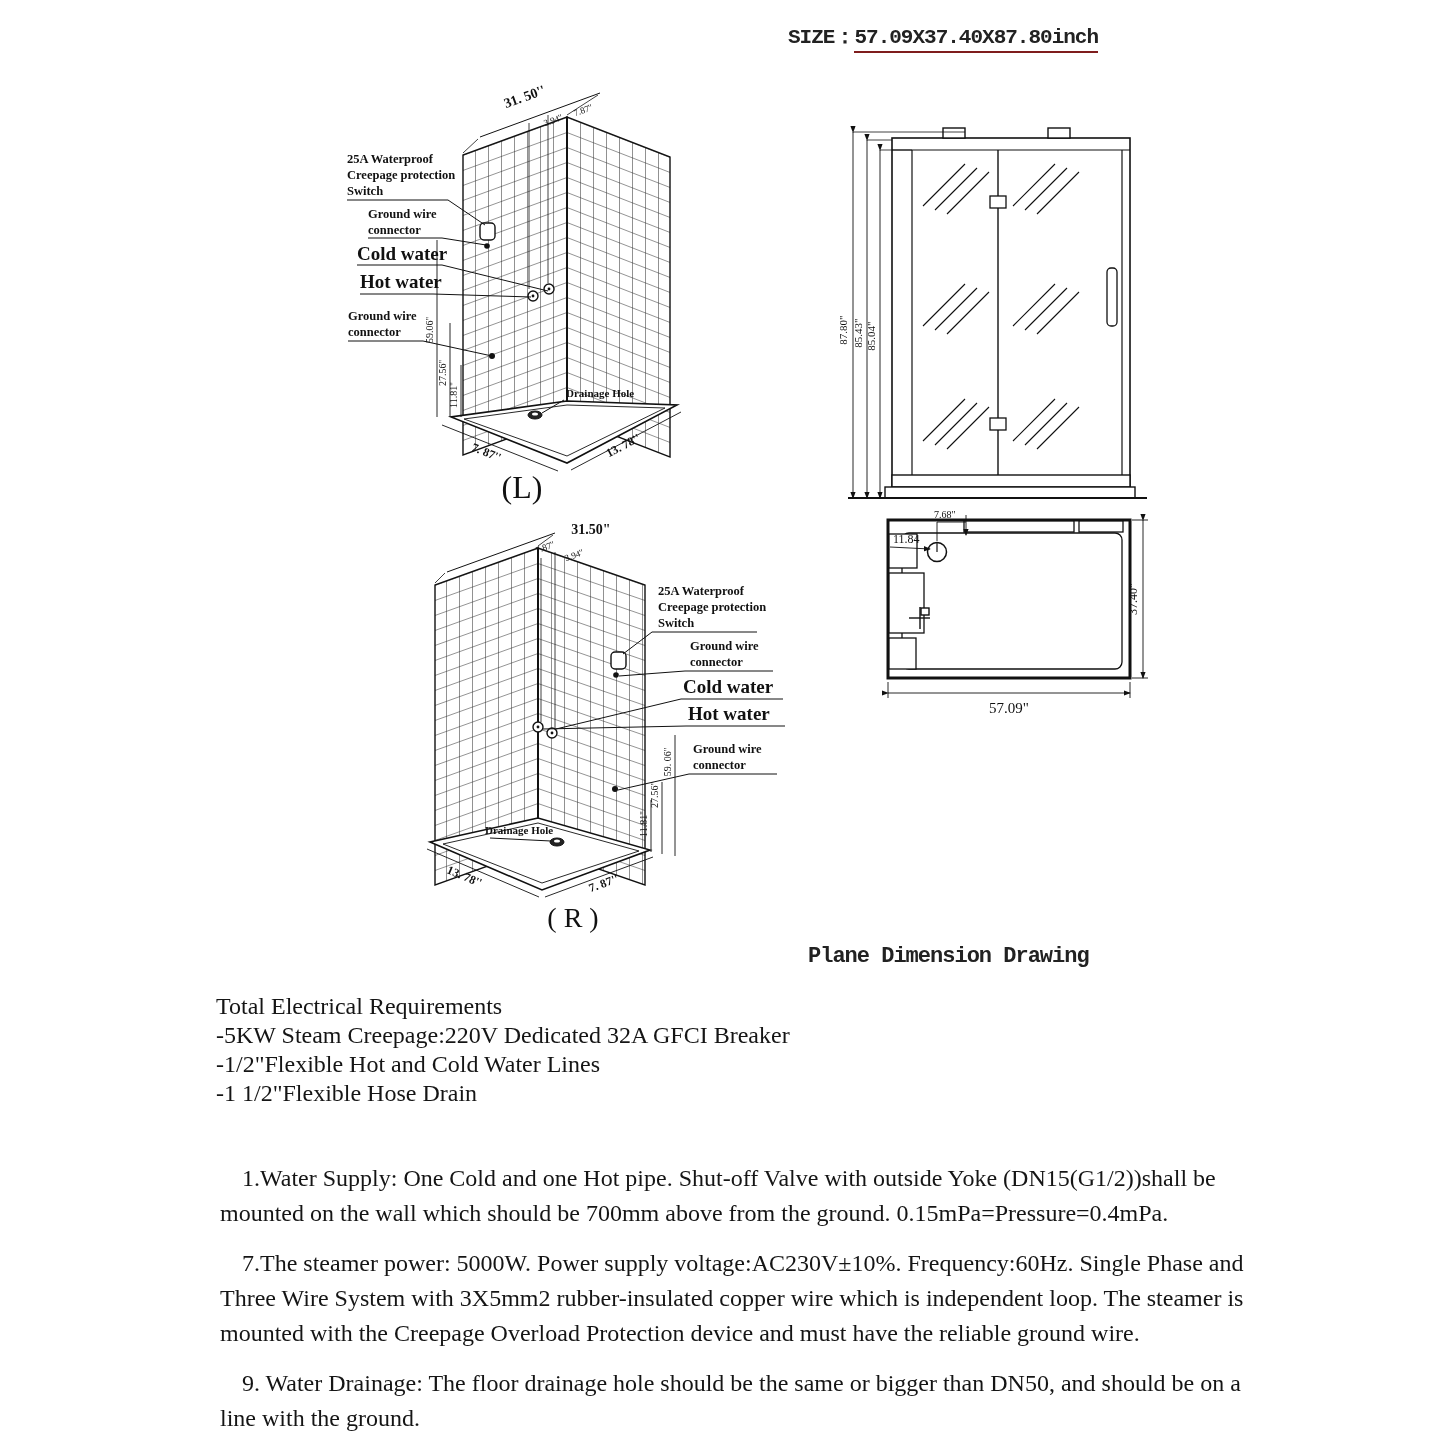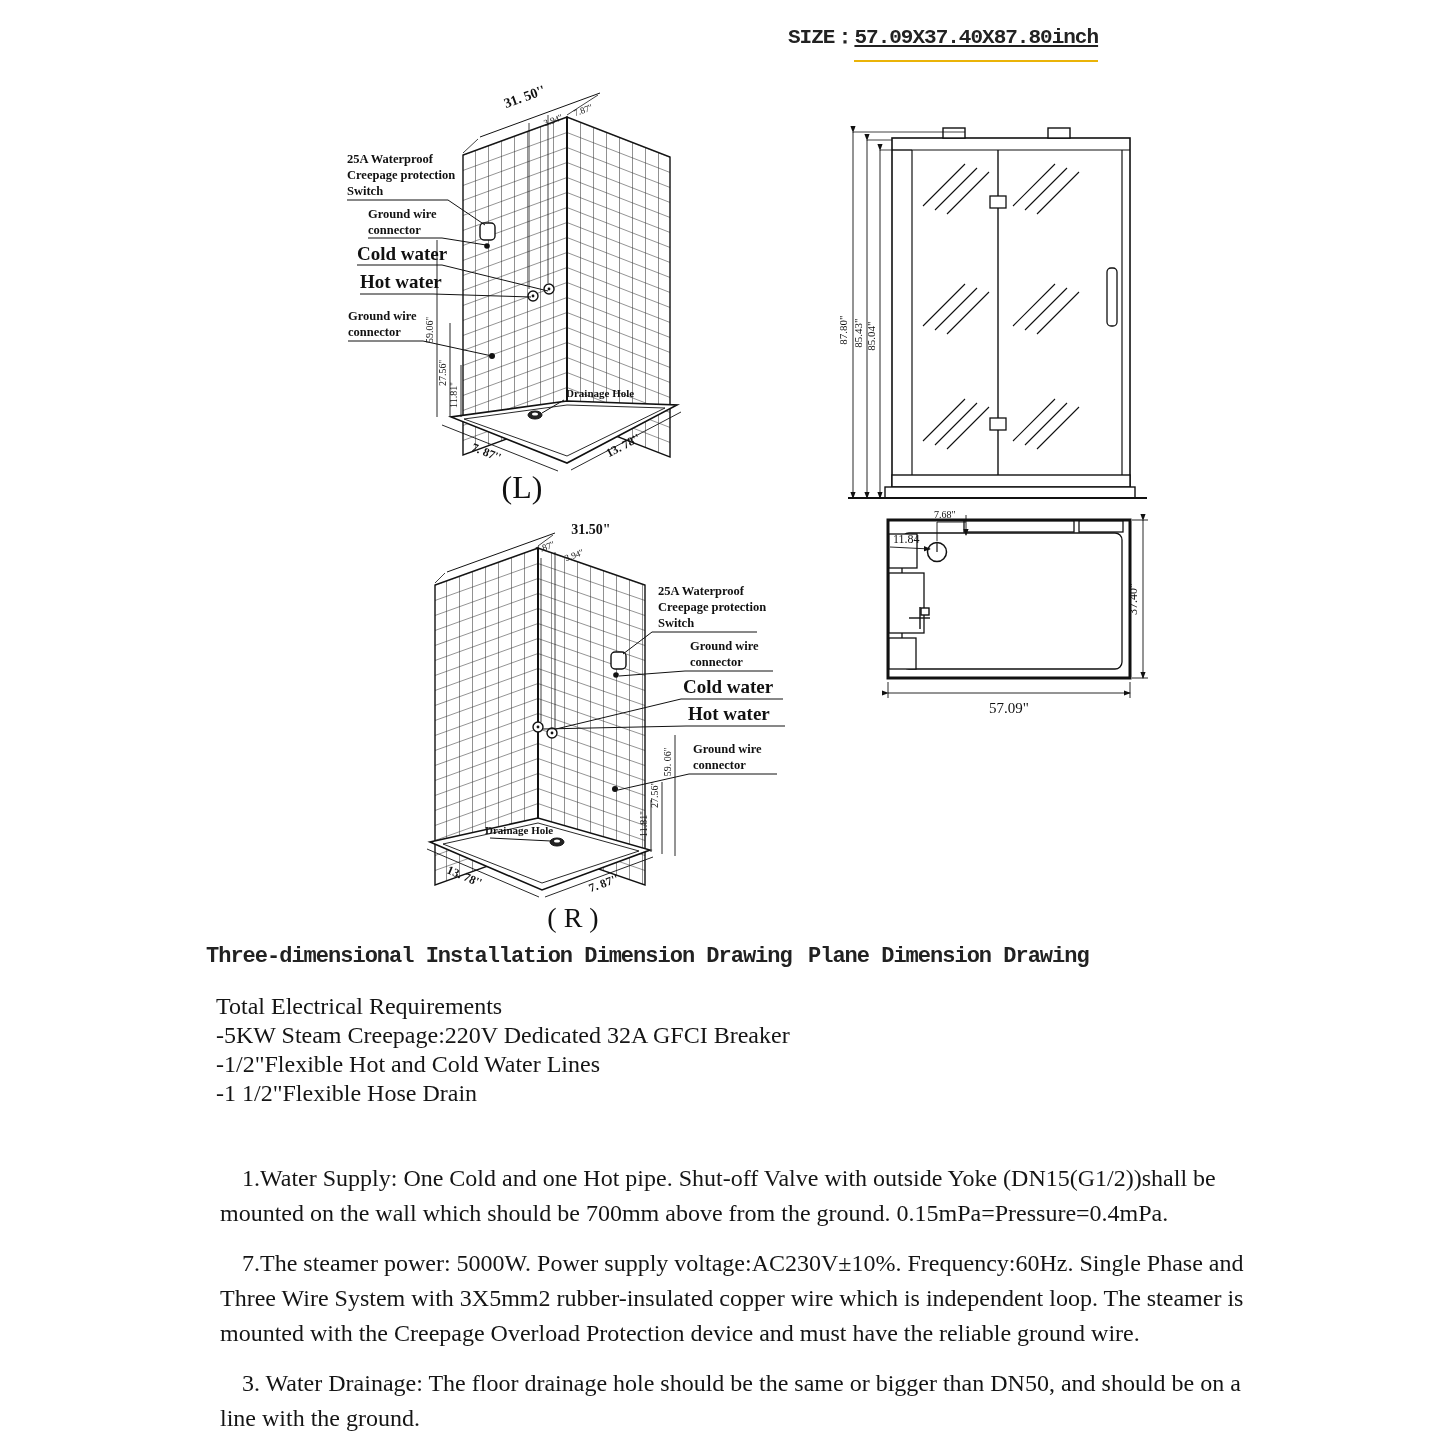--- a/index.html
+++ b/index.html
@@ -1,21 +1,21 @@
 <!DOCTYPE html>
 <html><head>
 <meta charset="utf-8">
 <style>
   html,body{margin:0;padding:0;background:#fff;}
   #page{position:relative;width:1445px;height:1445px;background:#fff;overflow:hidden;
         font-family:"Liberation Serif", serif;color:#1a1a1a;}
   .abs{position:absolute;}
   #title{left:788px;top:22px;font-family:"Liberation Mono", monospace;
          font-weight:bold;font-size:21px;letter-spacing:-1px;color:#222;white-space:nowrap;}
-  #title .uline{border-bottom:2px solid #eab308;padding-bottom:11px;text-decoration:underline;}
+  #title .uline{border-bottom:2px solid #7f1d1d;padding-bottom:2px;}
   .caption{font-family:"Liberation Mono", monospace;font-weight:bold;font-size:22px;
            letter-spacing:-1px;color:#222;white-space:nowrap;}
   #caption-3d{left:206px;top:944px;}
   #caption-plane{left:808px;top:944px;}
   #specs{left:216px;top:992px;font-size:24px;line-height:29px;color:#151515;}
   #notes{left:205px;top:1146px;width:1072px;font-size:24px;line-height:35px;color:#151515;}
   #notes p{margin:15px;text-indent:22px;}
   svg text{font-family:"Liberation Serif", serif;fill:#111;}
   svg .lbl{font-weight:bold;}
   svg line,svg polyline,svg path,svg rect,svg polygon,svg circle,svg ellipse{vector-effect:none;}
@@ -241,29 +241,28 @@
     <line x1="252" y1="173" x2="268" y2="173" stroke="#111" stroke-width="0.9"></line>
     <line x1="263" y1="15" x2="263" y2="173" stroke="#111" stroke-width="0.9" marker-start="url(#arrP)" marker-end="url(#arrP)"></line>
     <text x="257" y="94" font-size="12" text-anchor="middle" transform="rotate(-90 257 94)">37.40"</text>
 
     <line x1="8" y1="177" x2="8" y2="193" stroke="#111" stroke-width="0.9"></line>
     <line x1="250" y1="177" x2="250" y2="193" stroke="#111" stroke-width="0.9"></line>
     <line x1="8" y1="188" x2="250" y2="188" stroke="#111" stroke-width="0.9" marker-start="url(#arrP)" marker-end="url(#arrP)"></line>
     <text x="129" y="208" font-size="15" text-anchor="middle">57.09"</text>
   </svg>
 
-  <div id="caption-3d" class="abs caption">Three-dimensional Installation Dimension Drawing</div>
   <div id="caption-plane" class="abs caption">Plane Dimension Drawing</div>
 
   <div id="specs" class="abs">
     <div>Total Electrical Requirements</div>
     <div>-5KW Steam Creepage:220V Dedicated 32A GFCI Breaker</div>
     <div>-1/2"Flexible Hot and Cold Water Lines</div>
     <div>-1 1/2"Flexible Hose Drain</div>
   </div>
 
   <div id="notes" class="abs">
     <p>1.Water Supply: One Cold and one Hot pipe. Shut-off Valve with outside Yoke (DN15(G1/2))shall be mounted on the wall which should be 700mm above from the ground. 0.15mPa=Pressure=0.4mPa.</p>
     <p>7.The steamer power: 5000W. Power supply voltage:AC230V±10%. Frequency:60Hz. Single Phase and Three Wire System with 3X5mm2 rubber-insulated copper wire which is  independent loop. The steamer is mounted with the Creepage Overload Protection device and must have the reliable ground wire.</p>
-    <p>3. Water Drainage: The floor drainage hole should be the same or bigger than DN50, and should be on a line with the ground.</p>
+    <p>9. Water Drainage: The floor drainage hole should be the same or bigger than DN50, and should be on a line with the ground.</p>
   </div>
 
 </div>
 
 </body></html>

